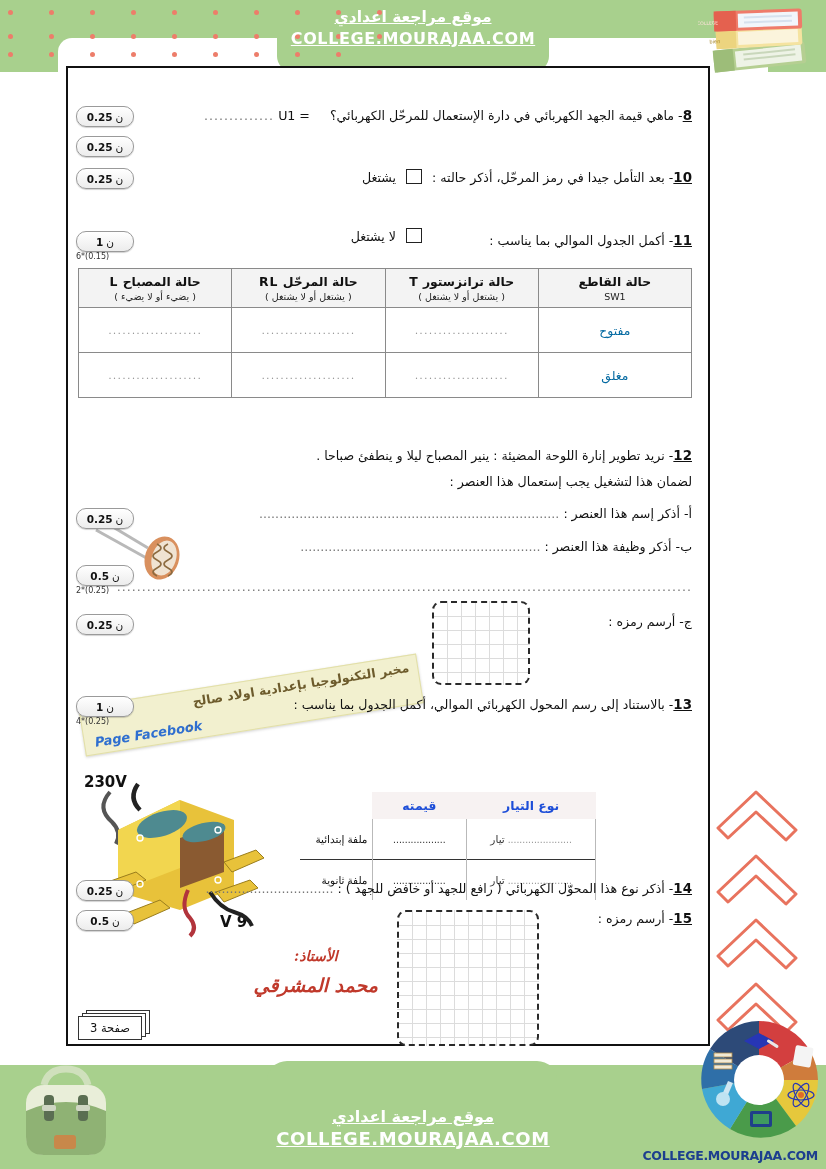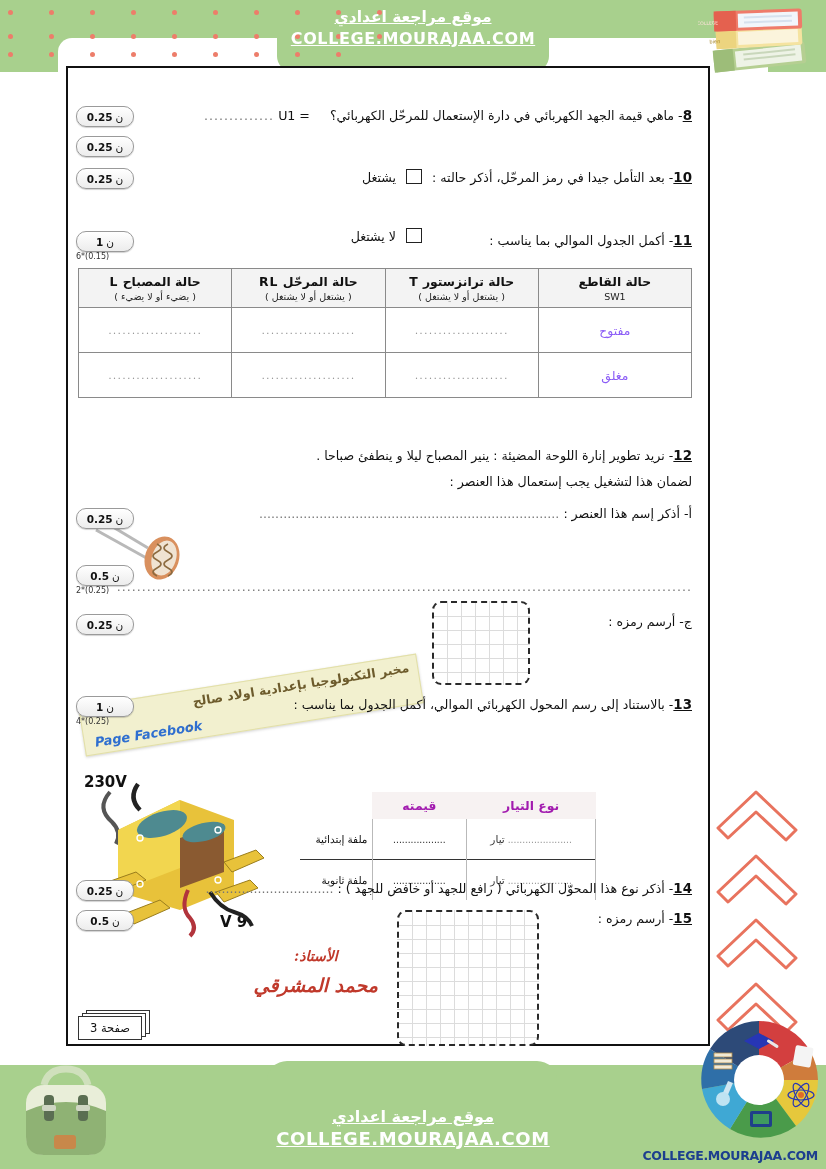--- a/index.html
+++ b/index.html
@@ -67,28 +67,28 @@
   .cbox{display:inline-block;width:14px;height:13px;border:1.4px solid #222;background:#fff;
         vertical-align:-2px;margin:0 6px;}
 
   
   .tbl11{position:absolute;right:16px;top:200px;width:614px;border-collapse:collapse;
          direction:rtl;table-layout:fixed;}
   .tbl11 th,.tbl11 td{border:1.4px solid #8a8a8a;text-align:center;vertical-align:middle;
         font-family:"DejaVu Sans", sans-serif;}
   .tbl11 th{background:#f3f3f3;padding:5px 3px;font-size:12.4px;font-weight:bold;color:#111;letter-spacing:1px;}
   .tbl11 th .sub{display:block;font-size:9.5px;font-weight:normal;letter-spacing:0;margin-top:2px;color:#222;}
-  .tbl11 td{height:42px;font-size:12.4px;letter-spacing:1.5px;color:#8b5cf6;}
+  .tbl11 td{height:42px;font-size:12.4px;letter-spacing:1.5px;color:#0369a1;}
   .tbl11 td.fill{color:#999;letter-spacing:1.2px;font-size:11px;}
 
   
   .tbl13{position:absolute;right:112px;top:724px;width:296px;border-collapse:collapse;direction:rtl;
          table-layout:fixed;}
   .tbl13 th{background:#f7f2f2;font-size:12.4px;font-weight:bold;letter-spacing:2px;padding:6px 2px;
-            color:#a21caf;border:none;text-align:center;font-family:"DejaVu Sans", sans-serif;}
+            color:#1d4ed8;border:none;text-align:center;font-family:"DejaVu Sans", sans-serif;}
   .tbl13 td{height:38px;font-size:10.5px;text-align:center;color:#333;
             border-left:1px solid #b9b9b9;border-right:1px solid #b9b9b9;
             font-family:Liberation Sans, sans-serif;}
   .tbl13 tr.sep td{border-top:1.5px solid #333;}
   .tbl13 td.lbl{font-size:10.5px;color:#111;border:none;text-align:right;padding-right:4px;}
   .tbl13 td .dd{color:#999;letter-spacing:1px;}
 
   
   .gridbox{position:absolute;border:2.5px dashed #2a2a2a;border-radius:9px;background:
       repeating-linear-gradient(to right,transparent 0 13px,#dcdcdc 13px 14px),
@@ -305,20 +305,24 @@
 
     <div class="badge" style="left:8px;top:440px;">
       <span>ن</span>
       <span class="n">0.25</span>
     </div>
     <div class="q" style="right:16px;top:437px;width:540px;">
       <span>أ- أذكر إسم هذا العنصر :</span>
       <span class="dots">...........................................................................</span>
     </div>
 
+    <div class="q" style="right:16px;top:470px;width:600px;">
+      <span>ب- أذكر وظيفة هذا العنصر :</span>
+      <span class="dots">............................................................</span>
+    </div>
     <div class="badge" style="left:8px;top:497px;">
       <span>ن</span>
       <span class="n">0.5</span>
     </div>
     <div class="subscore" style="left:8px;top:518px;">2*(0.25)</div>
     <div class="q dots" style="right:16px;top:510px;width:600px;">...................................................................................................................</div>
 
     <div class="badge" style="left:8px;top:546px;">
       <span>ن</span>
       <span class="n">0.25</span>

